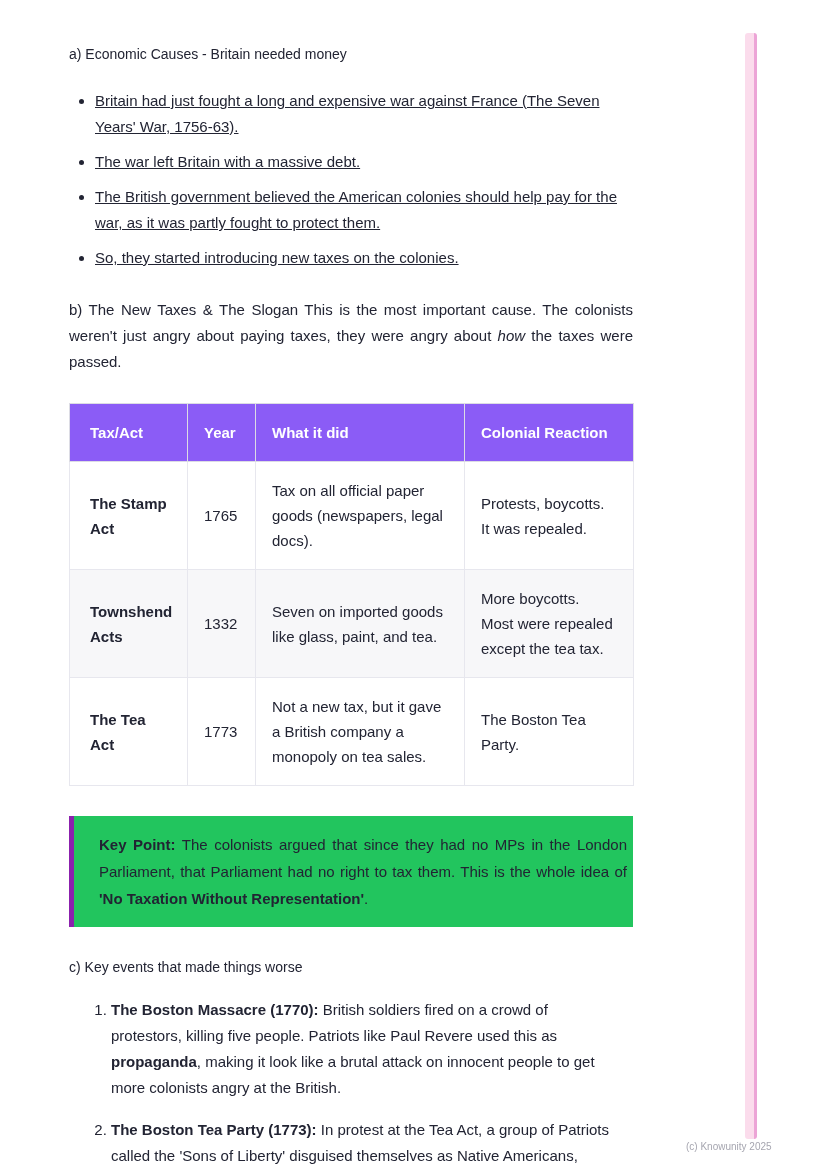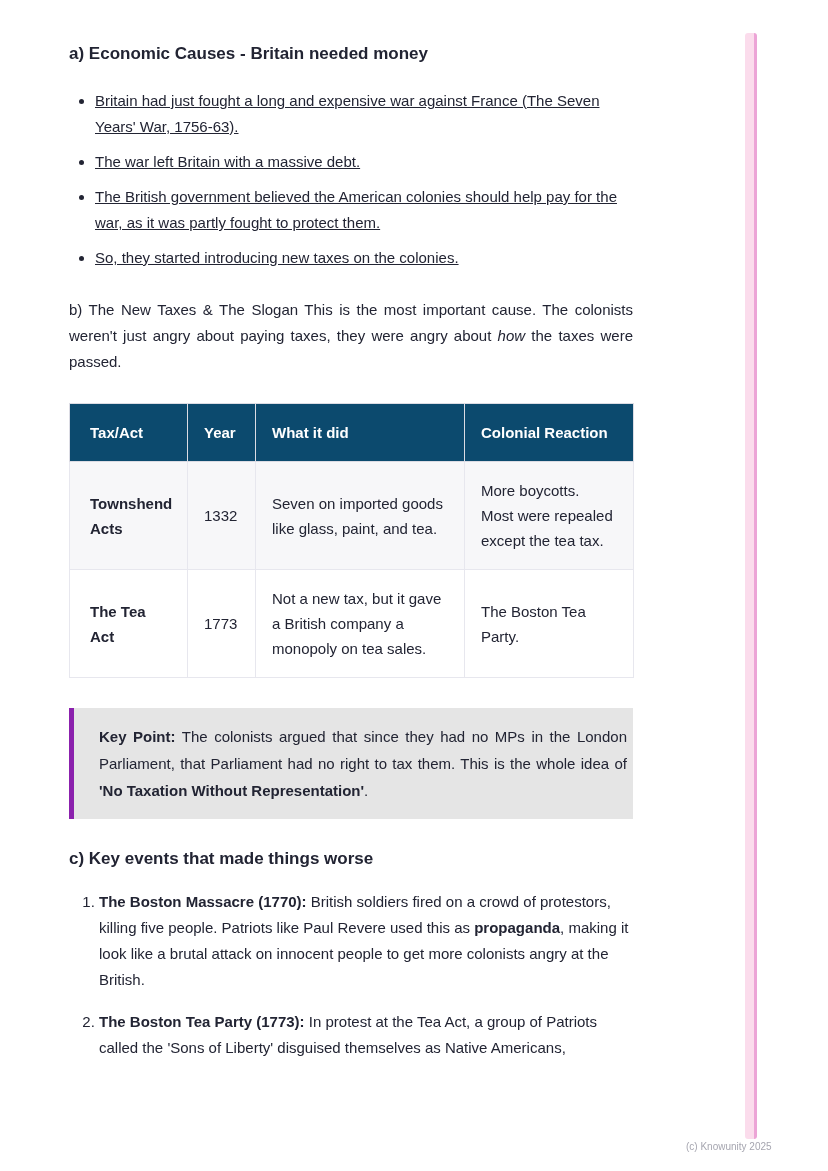--- a/index.html
+++ b/index.html
@@ -14,22 +14,22 @@
     line-height: 26px;
     color: #222433;
   }
   .content {
     position: absolute;
     left: 69px;
     top: 44px;
     width: 564px;
   }
   .h-section {
-    font-size: 17px;
-    font-weight: 700;
+    font-size: 14px;
+    font-weight: 400;
     line-height: 20px;
     margin: 0 0 24px 0;
   }
   .bullets {
     margin: 0 0 26px 0;
     padding: 0 0 0 26px;
     list-style: disc;
   }
   .bullets li { margin-bottom: 9px; text-decoration: underline; }
   .para-b {
@@ -44,21 +44,21 @@
     border-collapse: collapse;
     table-layout: fixed;
     margin: 0 0 30px 0;
     border: 1px solid #e7e7ee;
   }
   .tax-table col.c-name { width: 118px; }
   .tax-table col.c-year { width: 68px; }
   .tax-table col.c-what { width: 209px; }
   .tax-table col.c-react { width: 169px; }
   .tax-table th {
-    background: #0c4a6e;
+    background: #8b5cf6;
     color: #ffffff;
     font-weight: 700;
     font-size: 15px;
     text-align: left;
     padding: 19px 16px;
     line-height: 19px;
     border: 1px solid #dcdce4;
   }
   .tax-table th.name, .tax-table td.name { padding-left: 20px; }
   .tax-table td {
@@ -67,33 +67,33 @@
     border: 1px solid #e7e7ee;
     line-height: 25px;
     background: #ffffff;
   }
   .tax-table tr.row-alt td { background: #f7f7f9; }
   .tax-table td.name { font-weight: 700; }
   .cell-pre { white-space: pre-line; }
   .tax-table td strong { font-weight: 400; }
 
   .keypoint {
-    background: #e5e5e5;
+    background: #22c55e;
     border-left: 5px solid #8b21ad;
     padding: 15px 6px 15px 25px;
     margin: 0 0 30px 0;
     text-align: justify;
     line-height: 27px;
   }
   .keypoint strong { font-weight: 700; }
 
   .h-section-c { margin: 0 0 20px 0; }
 
   .numbered {
-    margin: 4px;
+    margin: 16px;
     padding: 0 0 0 26px;
     list-style: decimal;
   }
   .numbered li { margin-bottom: 16px; }
   .numbered strong { font-weight: 700; }
 
   .edge-stripe {
     position: absolute;
     left: 745px;
     top: 33px;
@@ -139,20 +139,30 @@
     </colgroup>
     <thead>
       <tr>
         <th class="name">Tax/Act</th>
         <th>Year</th>
         <th>What it did</th>
         <th>Colonial Reaction</th>
       </tr>
     </thead>
     <tbody>
+      <tr>
+        <td class="name cell-pre">The Stamp
+Act</td>
+        <td>1765</td>
+        <td class="cell-pre">Tax on all official paper
+goods (newspapers, legal
+docs).</td>
+        <td class="cell-pre"><span>Protests, boycotts.
+It was repealed.</span><strong></strong><span></span></td>
+      </tr>
       <tr class="row-alt">
         <td class="name cell-pre">Townshend
 Acts</td>
         <td>1332</td>
         <td class="cell-pre">Seven on imported goods
 like glass, paint, and tea.</td>
         <td class="cell-pre"><span>More boycotts.
 Most were repealed
 except the tea tax.</span><strong></strong><span></span></td>
       </tr>

